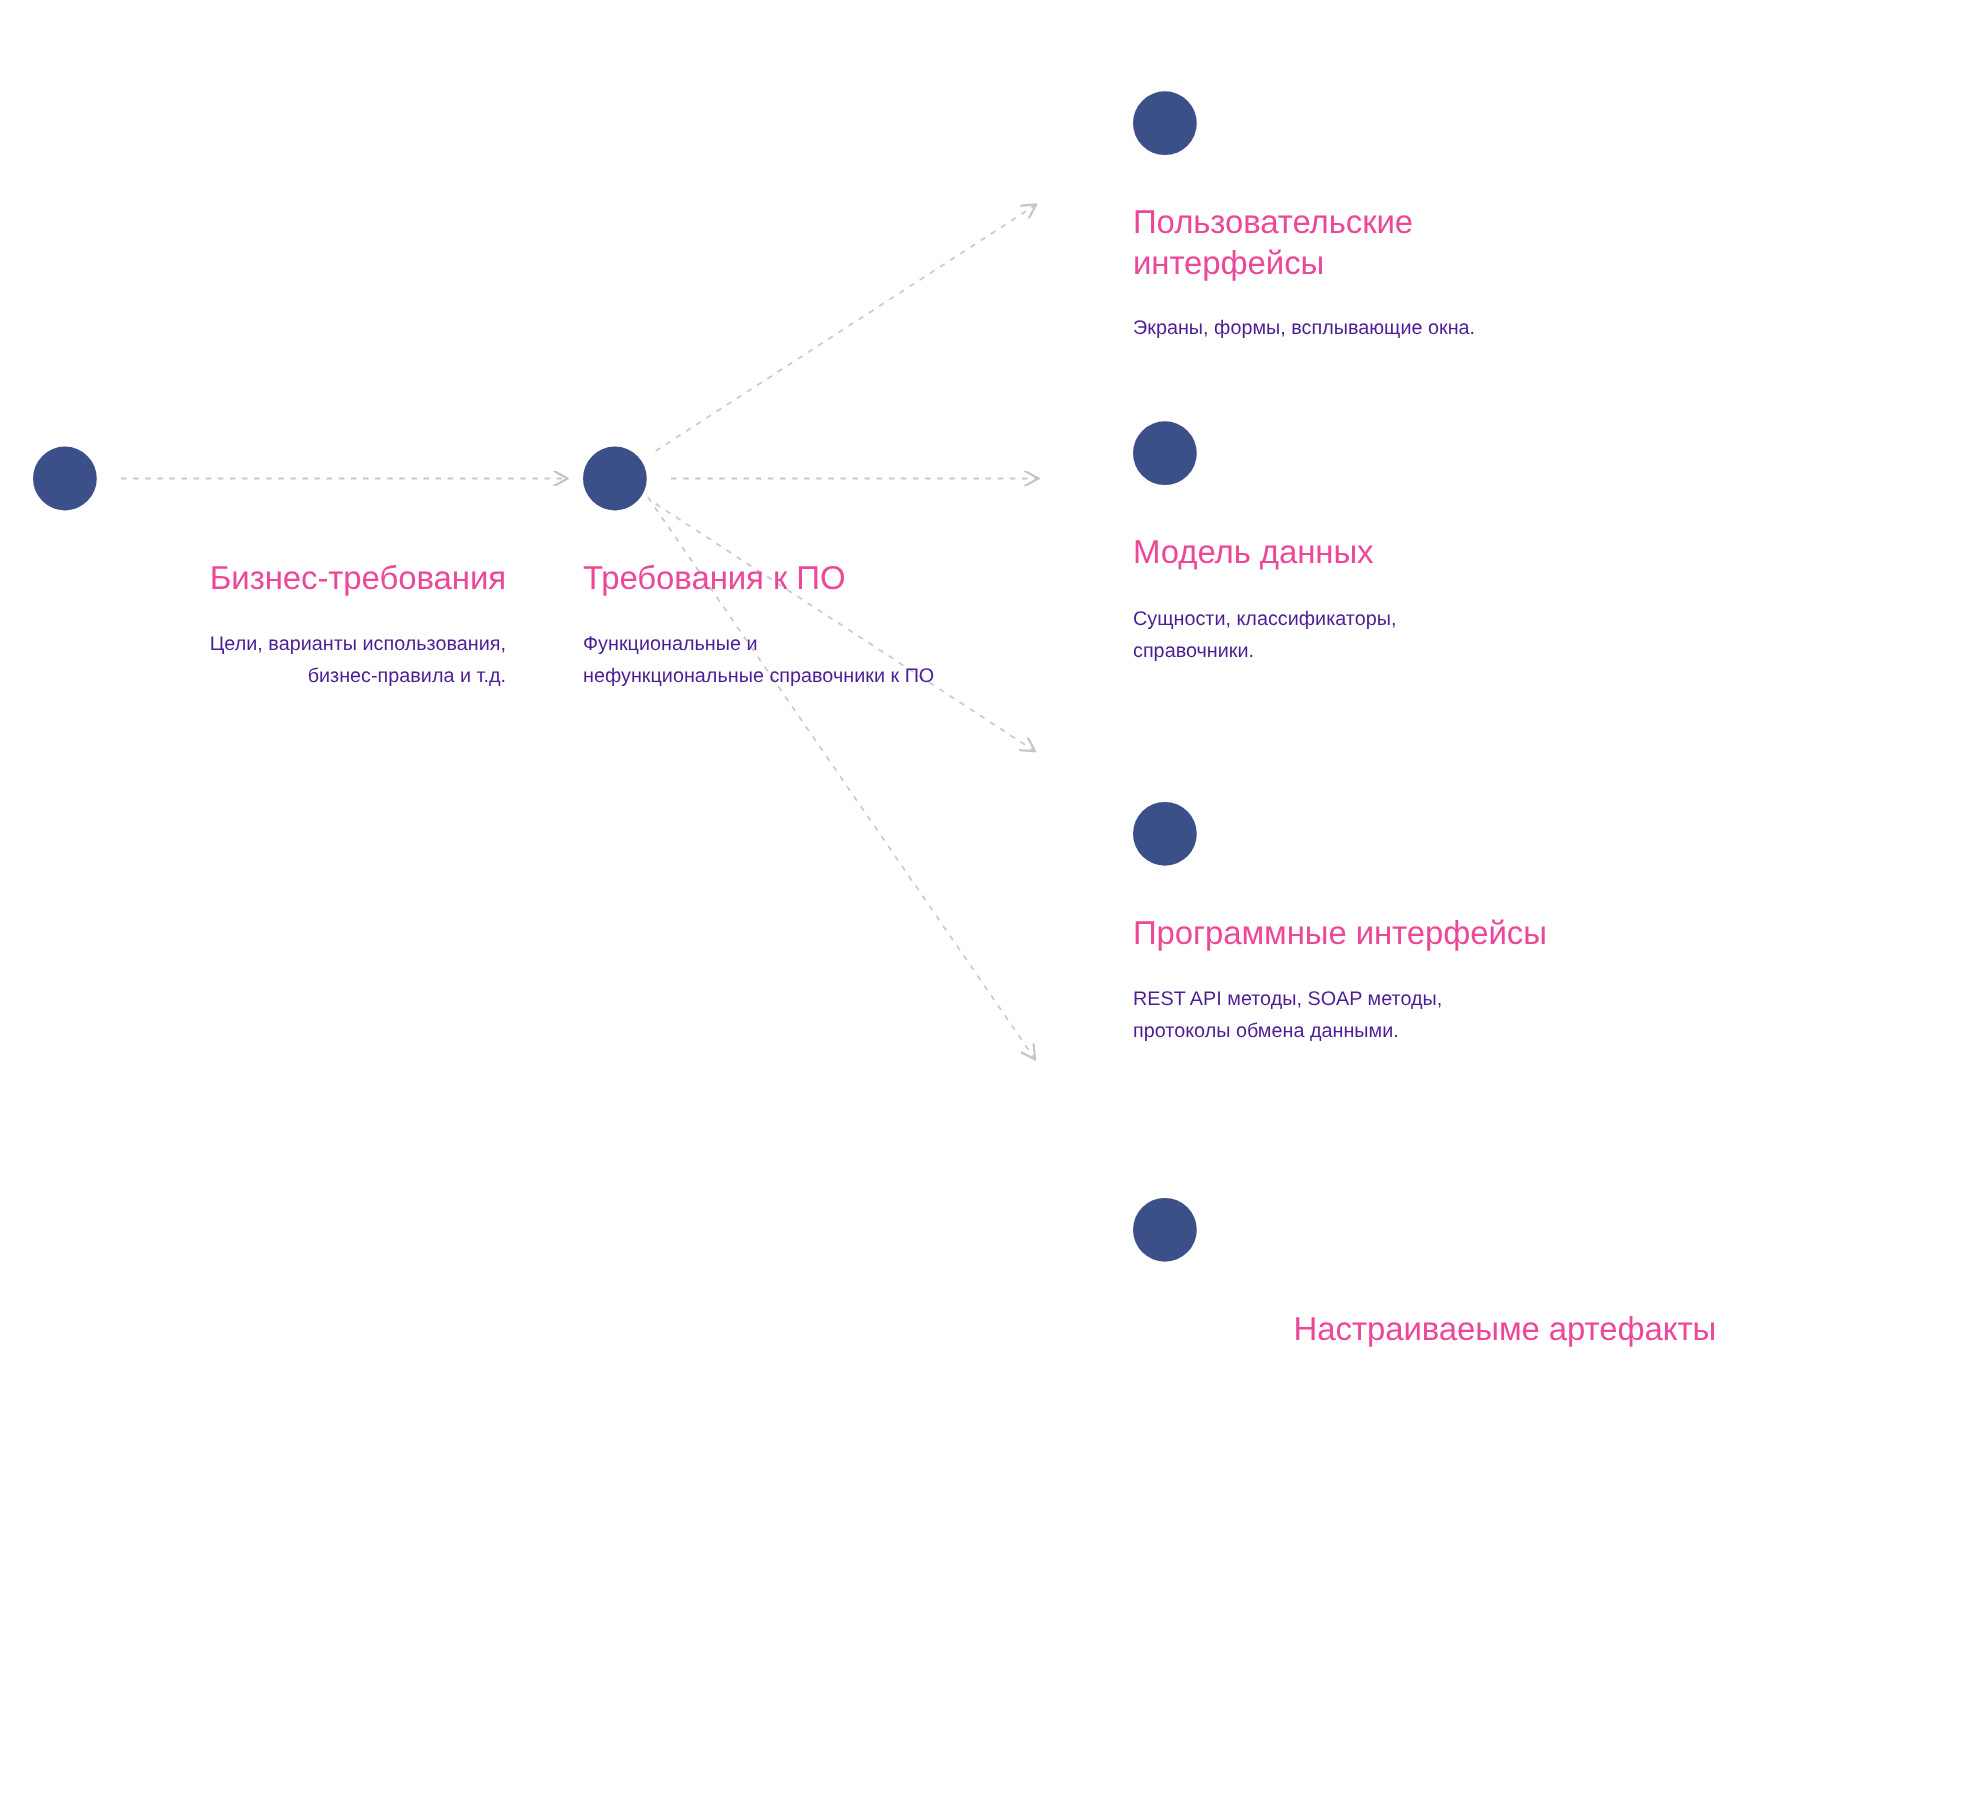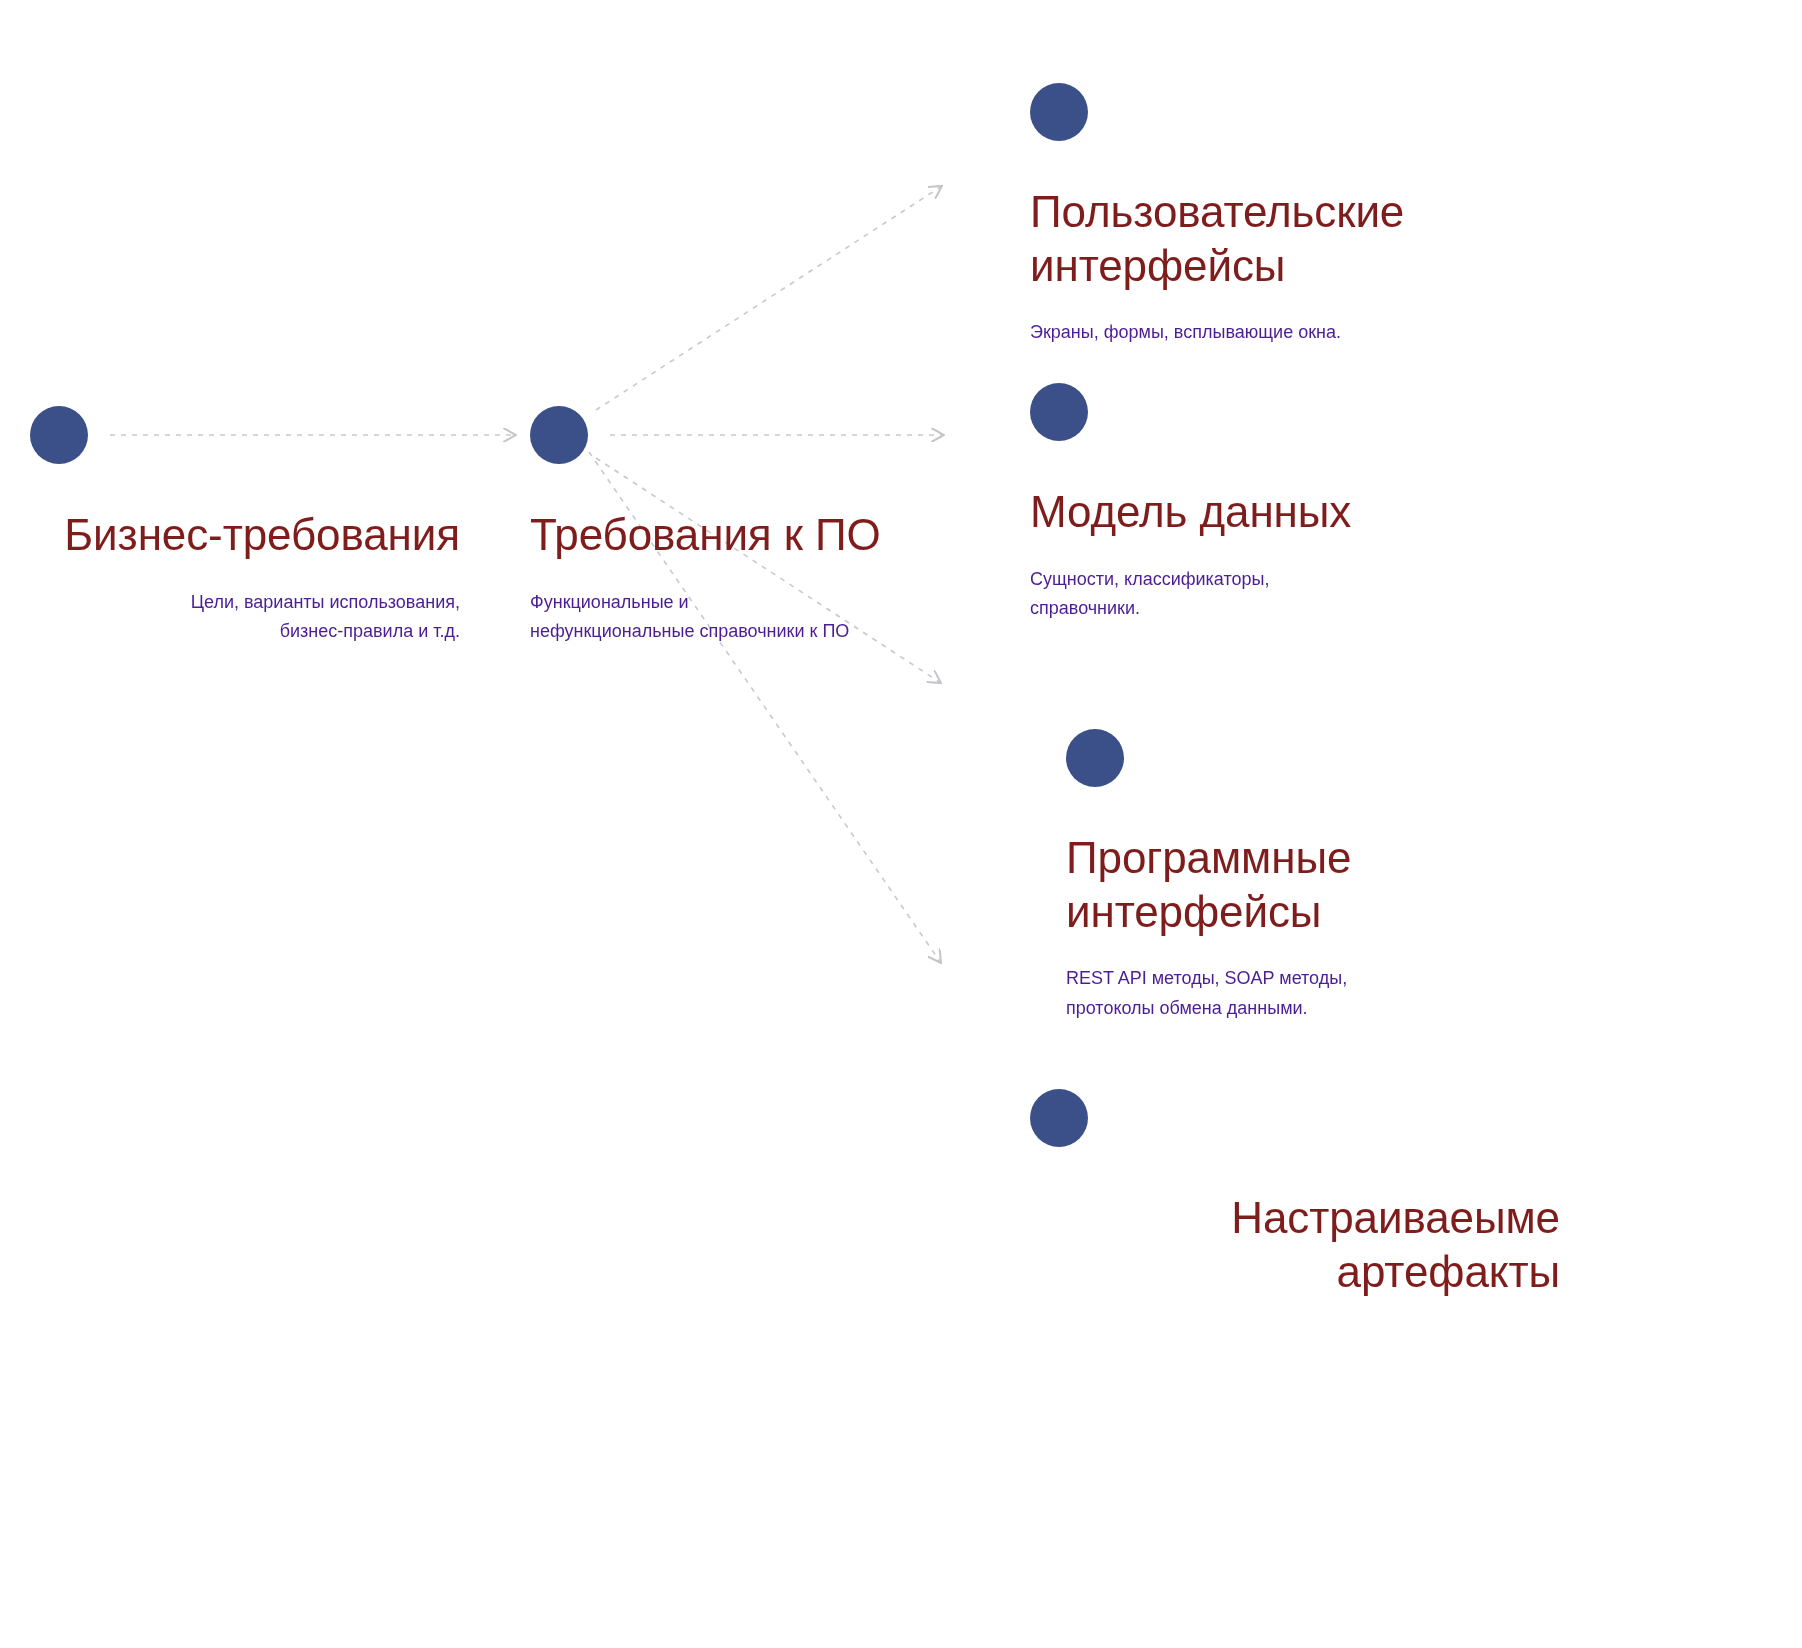--- a/index.html
+++ b/index.html
@@ -28,41 +28,41 @@
     position: absolute;
   }
   .node-dot {
     width: 58px;
     height: 58px;
     border-radius: 50%;
     background: #3b4f88;
   }
   .node-title {
     margin-top: 44px;
-    font-size: 44px;
+    font-size: 30px;
     line-height: 1.22;
-    color: #7f1d1d;
+    color: #ec4899;
     font-weight: 400;
     letter-spacing: -0.1px;
     white-space: pre-line;
   }
   .node-desc {
     margin-top: 26px;
     font-size: 18px;
     line-height: 1.62;
     color: #4c1d95;
     font-weight: 400;
     white-space: pre-line;
   }
   
   .col-left   { left: 30px;   top: 406px; width: 430px; text-align: right; }
   .col-mid    { left: 530px;  top: 406px; width: 470px; }
   .col-r1     { left: 1030px; top: 83px;  width: 520px; }
   .col-r2     { left: 1030px; top: 383px; width: 520px; }
-  .col-r3     { left: 1030px; top: 729px; width: 530px; margin-left: 36px; }
+  .col-r3     { left: 1030px; top: 729px; width: 530px; }
   .col-r4     { left: 1030px; top: 1089px;width: 530px; text-align: right; }
 </style>
 </head>
 <body>
 
 <div id="canvas">
 
   <svg id="edge-layer" viewBox="0 0 1802 1648" width="1802" height="1648" xmlns="http://www.w3.org/2000/svg">
     <defs>
       <marker id="arrowOpen" viewBox="0 0 10 10" refX="9" refY="5" markerWidth="9" markerHeight="9" orient="auto-start-reverse">

